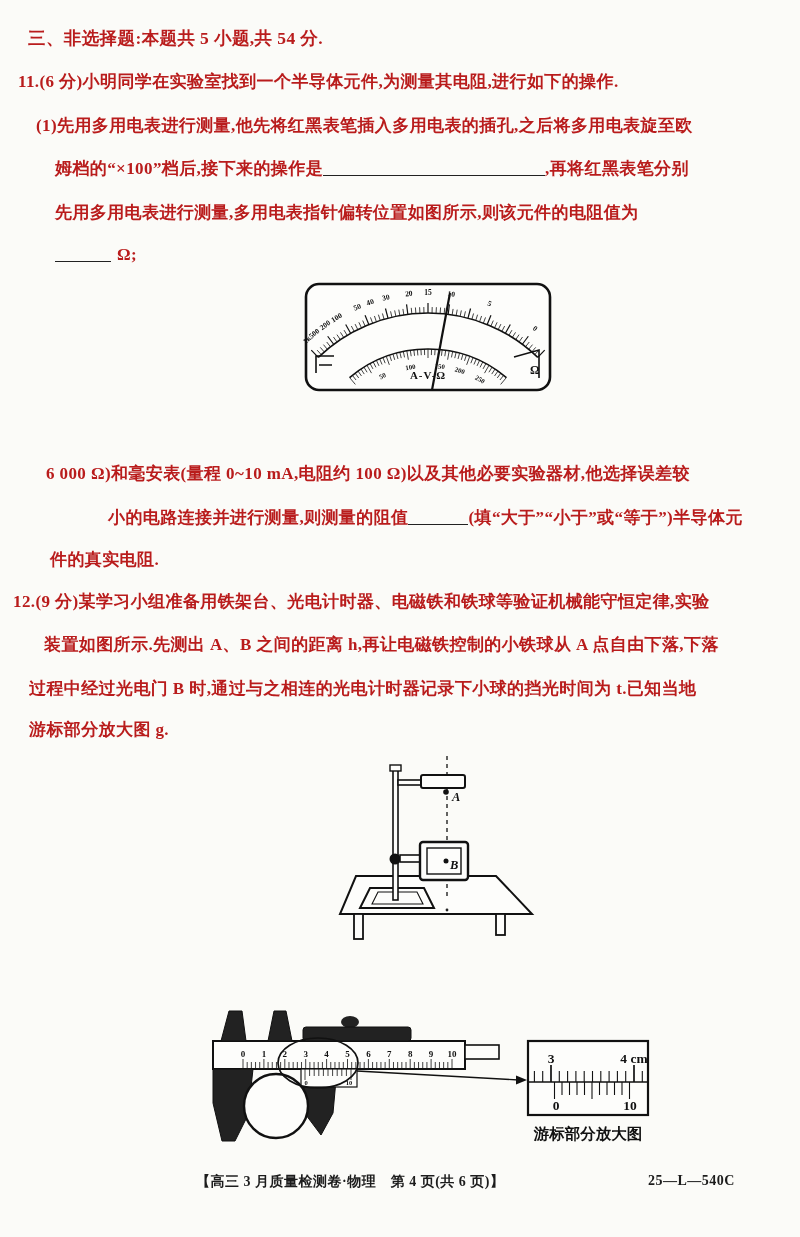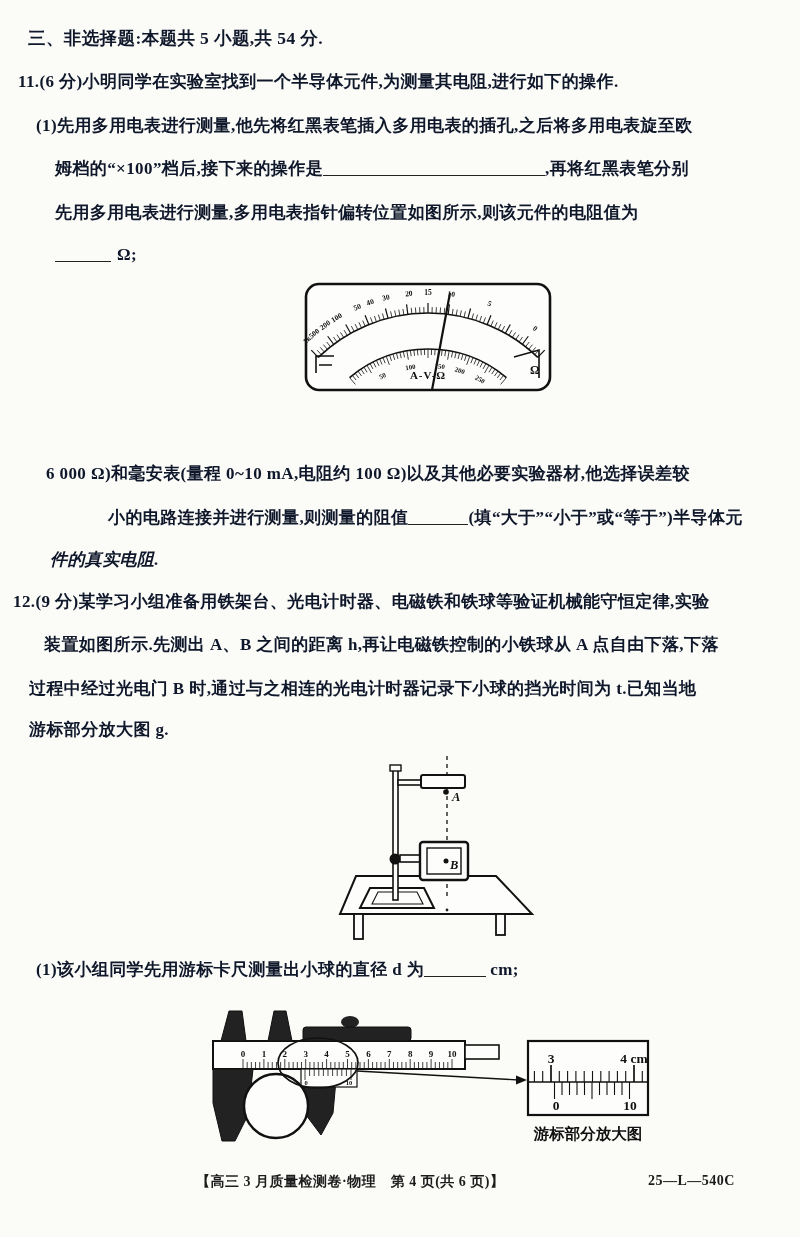--- a/index.html
+++ b/index.html
@@ -7,21 +7,21 @@
     width:800px;height:1237px;
     background:#f4f4f1;
     font-family:"Liberation Serif","DejaVu Serif",serif;
   }
   .sheet{
     position:relative;width:800px;height:1237px;overflow:hidden;
     background:#fbfbf8;color:#1c1c1c;
   }
   .line{
     position:absolute;white-space:nowrap;
-    font-size:17px;font-weight:600;letter-spacing:.4px;color:#0f172a;
+    font-size:17px;font-weight:600;letter-spacing:.4px;color:#b91c1c;
   }
   .hdr{font-weight:700;font-size:17.5px;}
   .blank{
     display:inline-block;height:14px;vertical-align:-2px;
     border-bottom:1.6px solid #222;
   }
   .b-long{width:222px;}
   .b-ohm{width:56px;margin-right:6px;}
   .b-cmp{width:60px;}
   .b-d{width:62px;margin-right:4px;}
@@ -182,21 +182,21 @@
     <path d="M 13 92 L 13 75 L 31 75 M 16 84 L 29 84" fill="none" stroke="#111" stroke-width="1.6"></path>
 
     <path d="M 211 76 L 236 69 L 236 97" fill="none" stroke="#111" stroke-width="1.6"></path>
     <text x="227" y="93" font-size="12" font-weight="bold" fill="#111">Ω</text>
     <text x="125" y="98" font-size="11" font-weight="bold" text-anchor="middle" letter-spacing="1" fill="#111">A-V-Ω</text>
     <line x1="129" y1="109" x2="147" y2="12" stroke="#111" stroke-width="2.2"></line>
   </svg>
 
   <div class="line" style="left:46px;top:462px;">6 000 Ω)和毫安表(量程 0~10 mA,电阻约 100 Ω)以及其他必要实验器材,他选择误差较</div>
   <div class="line" style="left:60px;top:506px;margin-left:48px;"><span>小的电路连接并进行测量,则测量的阻值</span><span class="blank b-cmp"></span><span>(填“大于”“小于”或“等于”)半导体元</span></div>
-  <div class="line" style="left:50px;top:548px;font-style:italic;">件的真实电阻.</div>
+  <div class="line" style="left:50px;top:548px;">件的真实电阻.</div>
 
   <div class="line" style="left:13px;top:590px;">12.(9 分)某学习小组准备用铁架台、光电计时器、电磁铁和铁球等验证机械能守恒定律,实验</div>
   <div class="line" style="left:29px;top:677px;">过程中经过光电门 B 时,通过与之相连的光电计时器记录下小球的挡光时间为 t.已知当地</div>
   <div class="line" style="left:44px;top:633px;">装置如图所示.先测出 A、B 之间的距离 h,再让电磁铁控制的小铁球从 A 点自由下落,下落</div>
   <div class="line" style="left:29px;top:718px;">游标部分放大图 g.</div>
 
   <svg class="fig" style="left:300px;top:750px;" width="255" height="192" viewBox="0 0 255 192">
 
     <polygon points="56,126 196,126 232,164 40,164" fill="#fdfdfb" stroke="#111" stroke-width="2"></polygon>
     <rect x="54" y="164" width="9" height="25" fill="#fdfdfb" stroke="#111" stroke-width="1.8"></rect>
@@ -218,21 +218,20 @@
 
     <circle cx="95" cy="109" r="5.5" fill="#111"></circle>
     <rect x="100" y="105" width="20" height="7" fill="#fdfdfb" stroke="#111" stroke-width="1.6"></rect>
 
     <rect x="120" y="92" width="48" height="38" rx="3" fill="#fdfdfb" stroke="#111" stroke-width="2.4"></rect>
     <rect x="127" y="98" width="34" height="26" fill="none" stroke="#111" stroke-width="1.4"></rect>
     <circle cx="146" cy="111" r="2.5" fill="#111"></circle>
     <text x="150" y="119" font-size="12.5" font-weight="bold" font-style="italic" fill="#111">B</text>
   </svg>
 
-  <div class="line" style="left:36px;top:958px;"><span>(1)该小组同学先用游标卡尺测量出小球的直径 d 为</span><span class="blank b-d"></span><span>cm;</span></div>
 
   <svg class="fig" style="left:185px;top:1003px;" width="480" height="158" viewBox="0 0 480 158">
 
     <rect x="28" y="38" width="252" height="28" fill="#fdfdfb" stroke="#111" stroke-width="2"></rect>
     <rect x="280" y="42" width="34" height="14" fill="#fdfdfb" stroke="#111" stroke-width="1.6"></rect>
 
     <polygon points="36,38 44,8 57,8 61,38" fill="#222" stroke="#111" stroke-width="1"></polygon>
     <polygon points="83,38 89,8 101,8 107,38" fill="#222" stroke="#111" stroke-width="1"></polygon>
 
     <ellipse cx="165" cy="19" rx="9" ry="6" fill="#222"></ellipse>

